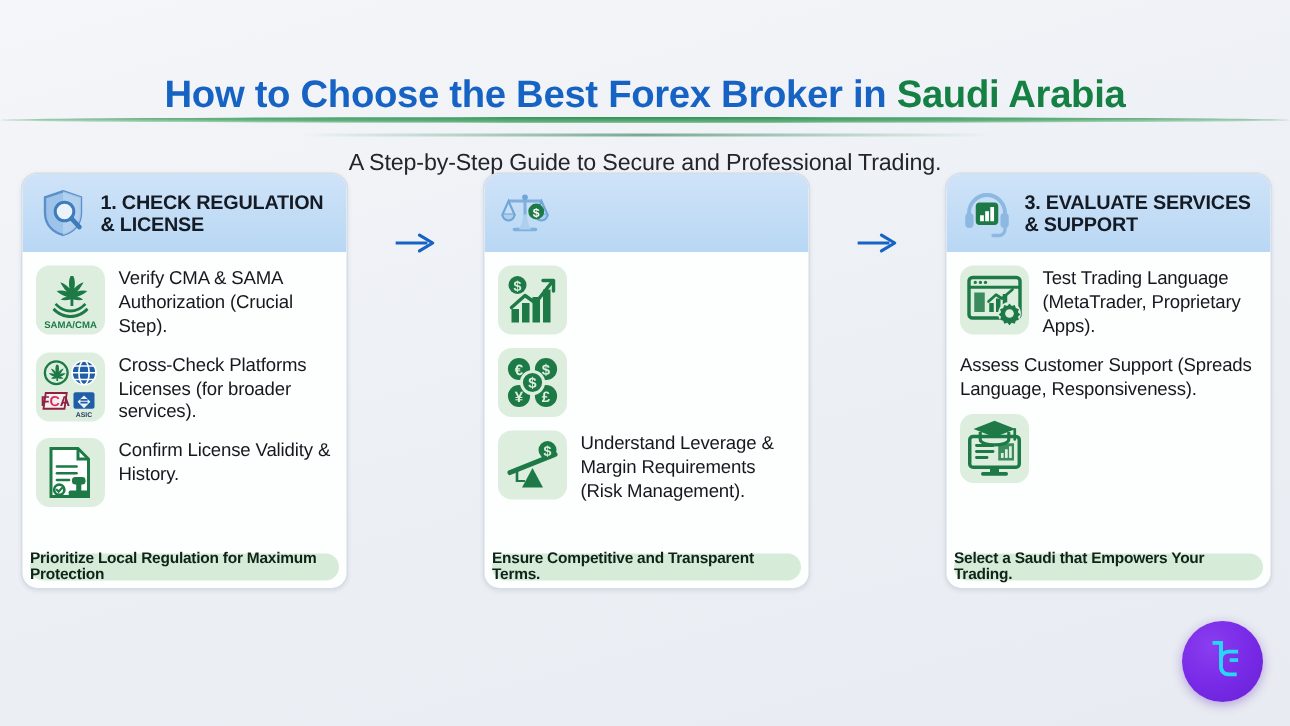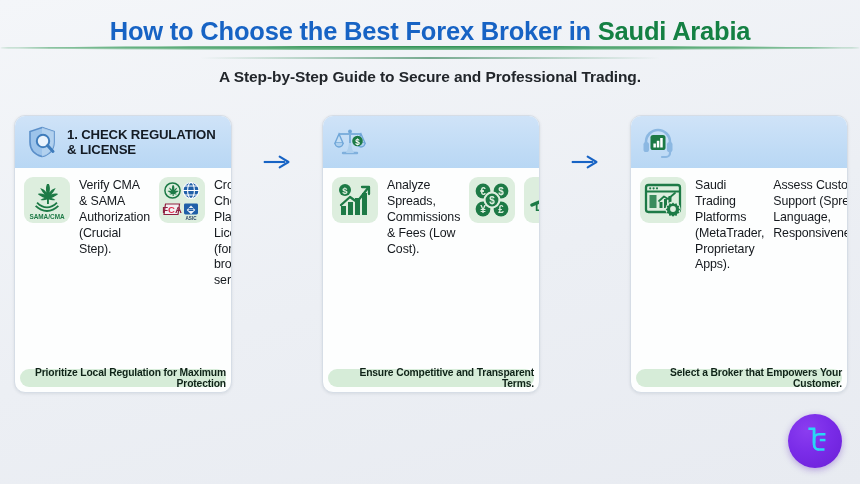--- a/index.html
+++ b/index.html
@@ -7,39 +7,39 @@
     width: 860px; height: 484px;
     overflow: hidden;
     font-family: "Liberation Sans", sans-serif;
   }
   body {
     background: linear-gradient(165deg, #f4f6f9 0%, #eceff4 55%, #e8ebf1 100%);
     position: relative;
   }
 
   
-  .header { padding-top: 17px; text-align: center; }
+  .header { padding-top: 17px; text-align: center; margin-top: 32px; }
   .title {
     font-size: 25.5px; font-weight: bold; letter-spacing: -0.2px;
     color: #1763c4; line-height: 1.1; white-space: nowrap;
   }
   .title .accent { color: #148043; position: relative; }
   .swoosh {
     display: block; height: 4px; margin: 1px auto 0;
     width: 100%;
     border-radius: 50%;
     background: radial-gradient(ellipse at 50% 0%, #2f8f53 0%, #63b07f 55%, rgba(99,176,127,0) 100%);
   }
   .title-divider {
     width: 460px; height: 2px; margin: 7px auto 0;
     background: linear-gradient(90deg, rgba(35,130,75,0) 0%, rgba(35,130,75,.22) 18%, rgba(20,110,60,.55) 50%, rgba(35,130,75,.22) 82%, rgba(35,130,75,0) 100%);
     border-radius: 2px;
   }
   .subtitle {
-    margin-top: 9px; font-size: 15.5px; color: #22262b; letter-spacing: -0.1px; font-weight: bold;
+    margin-top: 9px; font-size: 15.5px; color: #22262b; letter-spacing: -0.1px;
   }
 
   
   .steps {
     position: absolute; left: 14px; top: 115px;
     width: 834px; height: 300px;
     display: flex; align-items: flex-start; gap: 26px;
   }
   .card {
     width: 254px; height: 278px;
@@ -57,39 +57,39 @@
     display: flex; align-items: center;
     padding: 0 8px 0 9px; gap: 7px;
   }
   .head-icon { width: 36px; height: 36px; flex: none; }
   .head-title {
     font-size: 13.2px; font-weight: bold; color: #141b24;
     line-height: 1.17; letter-spacing: -0.15px;
   }
   .card-body {
     flex: 1; padding: 9px 9px 0 9px;
-    display: flex; flex-direction: row; gap: 9px;
+    display: flex; flex-direction: column; gap: 9px;
   }
   .row { display: flex; align-items: flex-start; gap: 9px; }
   .tile {
     width: 46px; height: 46px; flex: none;
     background: #ddeede; border-radius: 9px;
     display: flex; align-items: center; justify-content: center;
   }
   .row-text {
     font-size: 12.4px; color: #15191e; line-height: 1.28;
     padding-top: 1px; letter-spacing: -0.1px;
   }
   .card-foot {
     flex: none; margin: 0 5px 5px 5px;
     background: #d6ecd8; border-radius: 9px;
     height: 18px; display: flex; align-items: center; justify-content: center;
   }
   .card-foot span {
-    font-size: 10.3px; font-weight: bold; color: #0f2318; letter-spacing: -0.15px; text-align: right;
+    font-size: 10.3px; font-weight: bold; color: #0f2318; letter-spacing: -0.15px;
   }
 
   .arrow {
     width: 38px; height: 278px; flex: none;
     display: flex; align-items: center; justify-content: center;
   }
 
   
   .logo-badge {
     position: absolute; right: 18px; bottom: 16px;
@@ -174,20 +174,21 @@
               <line x1="14" y1="23.5" x2="27" y2="23.5"></line>
               <line x1="14" y1="28" x2="22" y2="28"></line>
             </g>
             <circle cx="15.5" cy="34.5" r="3.4" fill="none" stroke="#1d7a46" stroke-width="1.8"></circle>
             <path d="M13.9 34.5 l1.2 1.3 2.2-2.4" fill="none" stroke="#1d7a46" stroke-width="1.5" stroke-linecap="round"></path>
             <rect x="24" y="26" width="9" height="5" rx="2.2" fill="#1d7a46"></rect>
             <rect x="26.8" y="30.5" width="3.4" height="5" fill="#1d7a46"></rect>
             <rect x="21.8" y="35" width="13.4" height="3.6" rx="1.1" fill="#1d7a46"></rect>
           </svg>
         </span>
+        <span class="row-text">Confirm License Validity &amp; History.</span>
       </div>
     </div>
     <div class="card-foot">
       <span>Prioritize Local Regulation for Maximum Protection</span>
     </div>
   </div>
 
   <div class="arrow">
     <svg viewBox="0 0 34 20" width="30" height="20" style="margin-bottom:185px">
       <line x1="2" y1="10" x2="26" y2="10" stroke="#1763c4" stroke-width="2.4"></line>
@@ -223,21 +224,20 @@
               <rect x="16" y="25" width="5" height="13"></rect>
               <rect x="23" y="21" width="5" height="17"></rect>
               <rect x="30" y="16" width="5" height="22"></rect>
             </g>
             <path d="M9 28 L18 20 L25 25 L36 11" fill="none" stroke="#1d7a46" stroke-width="2.3" stroke-linecap="round" stroke-linejoin="round"></path>
             <path d="M30 10 h7 v7" fill="none" stroke="#1d7a46" stroke-width="2.3" stroke-linecap="round" stroke-linejoin="round"></path>
             <circle cx="13" cy="13" r="6" fill="#1d7a46"></circle>
             <text x="13" y="17.2" font-family="Liberation Sans, sans-serif" font-size="9.5" font-weight="bold" text-anchor="middle" fill="#ddeede">$</text>
           </svg>
         </span>
-        <span class="row-text">Analyze Spreads, Commissions &amp; Fees (Low Cost).</span>
       </div>
 
       <div class="row">
         <span class="tile">
           <svg viewBox="0 0 46 46" width="46" height="46">
             <g fill="#1d7a46">
               <circle cx="14" cy="14" r="7.4"></circle>
               <circle cx="32" cy="14" r="7.4"></circle>
               <circle cx="14" cy="32" r="7.4"></circle>
               <circle cx="32" cy="32" r="7.4"></circle>
@@ -257,20 +257,21 @@
       <div class="row">
         <span class="tile">
           <svg viewBox="0 0 46 46" width="46" height="46">
             <path d="M8 28 L38 16" stroke="#1d7a46" stroke-width="3.4" stroke-linecap="round"></path>
             <path d="M23 25 L16 38 h14 z" fill="#1d7a46"></path>
             <circle cx="33" cy="13" r="6" fill="#1d7a46"></circle>
             <text x="33" y="17.2" font-family="Liberation Sans, sans-serif" font-size="9.5" font-weight="bold" text-anchor="middle" fill="#ddeede">$</text>
             <text x="11" y="34" font-family="Liberation Sans, sans-serif" font-size="12" font-weight="bold" fill="#1d7a46">L</text>
           </svg>
         </span>
+        <span class="row-text">Understand Leverage &amp; Margin Requirements (Risk Management).</span>
       </div>
     </div>
     <div class="card-foot">
       <span>Ensure Competitive and Transparent Terms.</span>
     </div>
   </div>
 
   <div class="arrow">
     <svg viewBox="0 0 34 20" width="30" height="20" style="margin-bottom:185px">
       <line x1="2" y1="10" x2="26" y2="10" stroke="#1763c4" stroke-width="2.4"></line>
@@ -287,20 +288,21 @@
           <rect x="27" y="18" width="5.5" height="10" rx="2.6" fill="#8cb8e2"></rect>
           <path d="M30 27 v2 a4 4 0 0 1-4 4 h-4" fill="none" stroke="#8cb8e2" stroke-width="2.2" stroke-linecap="round"></path>
           <rect x="10.5" y="11" width="15" height="15" rx="2.6" fill="#1d7a46"></rect>
           <g fill="#ffffff">
             <rect x="13.4" y="19.5" width="2.5" height="4"></rect>
             <rect x="16.8" y="16.8" width="2.5" height="6.7"></rect>
             <rect x="20.2" y="14" width="2.5" height="9.5"></rect>
           </g>
         </svg>
       </span>
+      <span class="head-title">3. EVALUATE SERVICES &amp; SUPPORT</span>
     </div>
     <div class="card-body">
 
       <div class="row">
         <span class="tile">
           <svg viewBox="0 0 46 46" width="46" height="46">
             <rect x="6" y="8" width="34" height="27" rx="2.4" fill="none" stroke="#1d7a46" stroke-width="2.3"></rect>
             <line x1="6" y1="14.5" x2="40" y2="14.5" stroke="#1d7a46" stroke-width="2.1"></line>
             <g fill="#1d7a46">
               <circle cx="10.2" cy="11.3" r="1.1"></circle>
@@ -312,21 +314,21 @@
               <rect x="19.5" y="25" width="3" height="6"></rect>
               <rect x="24" y="22" width="3" height="9"></rect>
               <rect x="28.5" y="19" width="3" height="12"></rect>
             </g>
             <path d="M19 24 L24 19.5 L28 22 L35 16" fill="none" stroke="#1d7a46" stroke-width="1.8" stroke-linecap="round" stroke-linejoin="round"></path>
             <circle cx="33" cy="32" r="7.6" fill="#ddeede"></circle>
             <path d="M33 25.4 l1.5 1.6 2-.7 .7 2.1 2.1.7 -.7 2 1.6 1.5 -1.6 1.5 .7 2 -2.1.7 -.7 2.1 -2-.7 -1.5 1.6 -1.5-1.6 -2 .7 -.7-2.1 -2.1-.7 .7-2 -1.6-1.5 1.6-1.5 -.7-2 2.1-.7 .7-2.1 2 .7 z" fill="#1d7a46"></path>
             <circle cx="33" cy="32" r="2.9" fill="#ddeede"></circle>
           </svg>
         </span>
-        <span class="row-text">Saudi Trading Platforms (MetaTrader, Proprietary Apps).</span>
+        <span class="row-text">Test Trading Language (MetaTrader, Proprietary Apps).</span>
       </div>
 
       <div class="row">
         <span class="row-text">Assess Customer Support (Spreads Language, Responsiveness).</span>
       </div>
 
       <div class="row">
         <span class="tile">
           <svg viewBox="0 0 46 46" width="46" height="46">
             <rect x="6.5" y="15" width="33" height="20.5" rx="2.2" fill="none" stroke="#1d7a46" stroke-width="2.3"></rect>
@@ -344,21 +346,21 @@
               <rect x="32.7" y="21.5" width="1.8" height="7.8"></rect>
             </g>
             <path d="M23 4.5 L37 10 L23 15.5 L9 10 Z" fill="#1d7a46"></path>
             <path d="M13.5 12 v5 c0 2.2 4.3 3.6 9.5 3.6 s9.5-1.4 9.5-3.6 v-5" fill="none" stroke="#1d7a46" stroke-width="2.1"></path>
             <line x1="36.5" y1="10.3" x2="36.5" y2="17" stroke="#1d7a46" stroke-width="1.8" stroke-linecap="round"></line>
           </svg>
         </span>
       </div>
     </div>
     <div class="card-foot">
-      <span>Select a Broker that Empowers Your Customer.</span>
+      <span>Select a Saudi that Empowers Your Trading.</span>
     </div>
   </div>
 
 </div>
 
 <div class="logo-badge">
   <svg viewBox="0 0 40 40" width="38" height="38">
     <path d="M13 7 h6 v17 a5 5 0 0 0 5 5 h6" fill="none" stroke="#29d7f5" stroke-width="2.6" stroke-linejoin="miter"></path>
     <path d="M19 7 v17 a5 5 0 0 0 5 5" fill="none" stroke="#29d7f5" stroke-width="2.6"></path>
     <path d="M31 13 h-7 a5 5 0 0 0-5 5 v4" fill="none" stroke="#29d7f5" stroke-width="2.6" stroke-linejoin="miter"></path>

